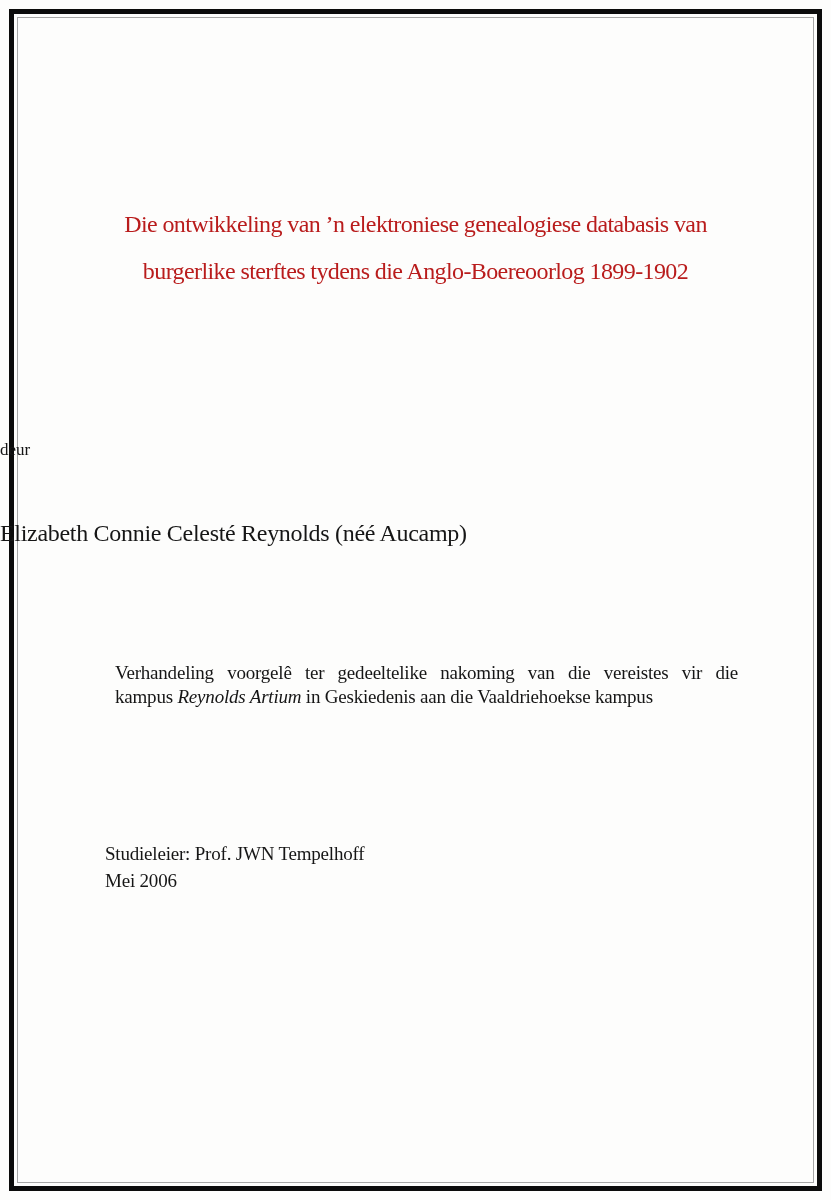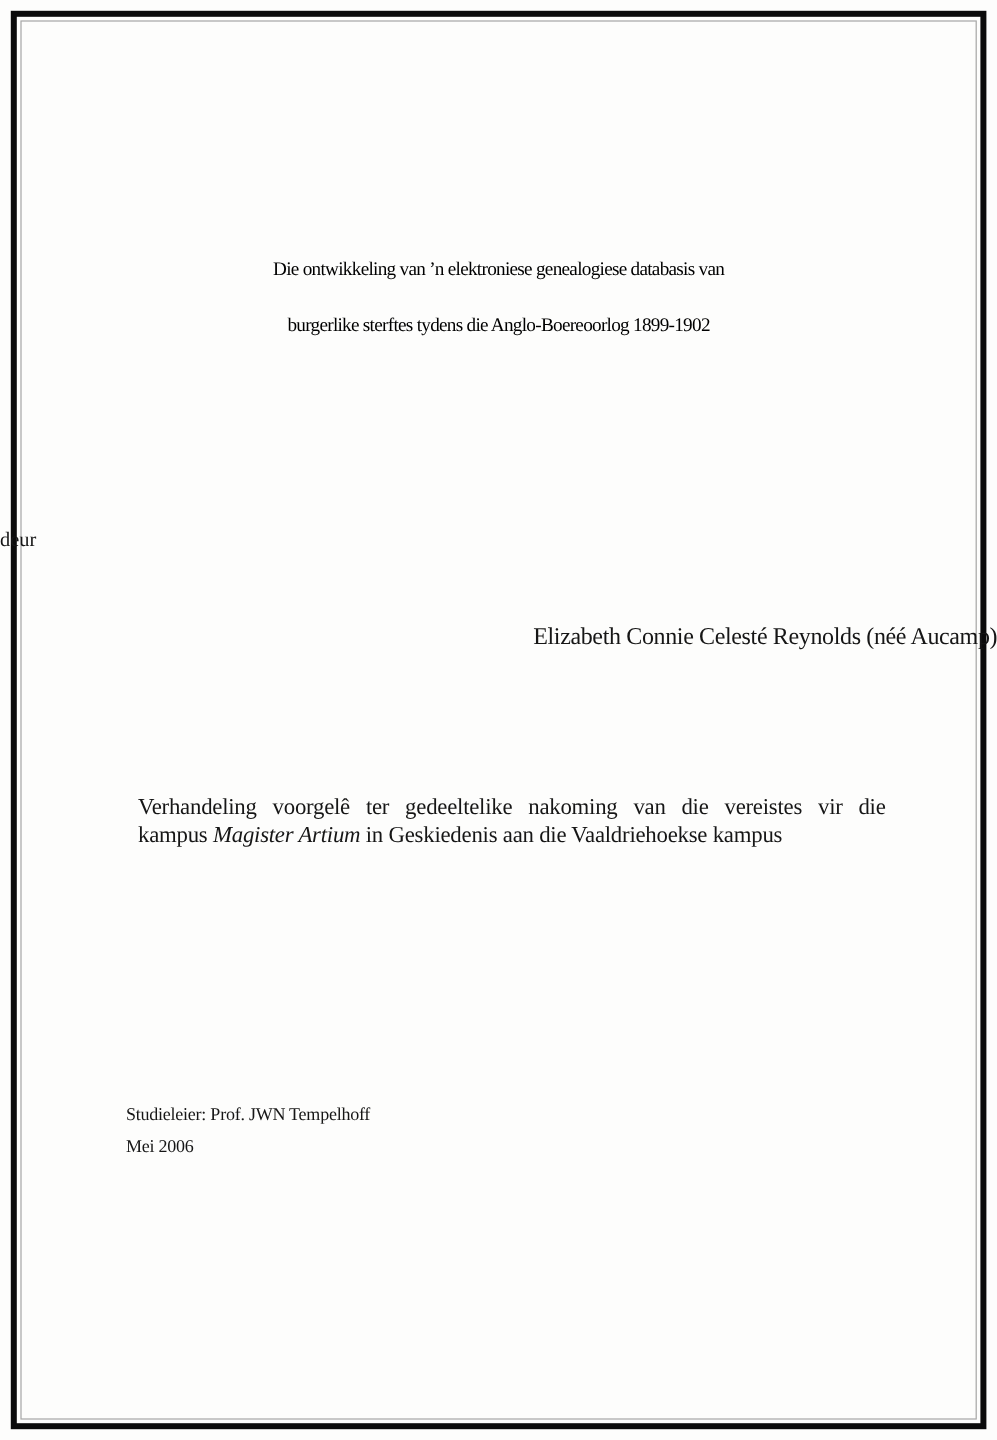--- a/index.html
+++ b/index.html
@@ -19,42 +19,42 @@
   }
   .border-inner{
     position:absolute;inset:17px;
     border:1px solid #5e5e5e;
     opacity:.55;
     pointer-events:none;
   }
   .title{
     position:absolute;left:50px;right:50px;top:201px;
     text-align:center;
-    font-size:16px;line-height:47px;
+    font-size:24px;line-height:47px;
     letter-spacing:-0.6px;
-    color:#000000;
+    color:#b91c1c;
   }
   .byline{
     position:absolute;left:0;right:0;top:440px;
     text-align:left;
     font-size:17px;
   }
   .author{
     position:absolute;left:0;right:0;top:520px;
-    text-align:right;
-    font-size:20px;letter-spacing:-0.3px;
+    text-align:left;
+    font-size:24px;letter-spacing:-0.3px;
   }
   .statement{
     position:absolute;left:105px;width:623px;top:661px;
     font-size:19px;line-height:23.5px;letter-spacing:-0.2px;margin-left:10px;
   }
   .st-line1{text-align:justify;text-align-last:justify;}
   .supervisor-block{
-    position:absolute;left:105px;top:916px;
-    font-size:15px;line-height:27px;letter-spacing:-0.2px;
+    position:absolute;left:105px;top:840px;
+    font-size:19px;line-height:27px;letter-spacing:-0.2px;
   }
   .logo{
     position:absolute;left:256px;top:975px;width:317px;height:80px;
   }
   .logo-mark{
     position:absolute;left:0;top:11px;width:108px;height:66px;
   }
   .logo-text{
     position:absolute;top:0;right:0;
     text-align:right;white-space:nowrap;
@@ -78,21 +78,21 @@
     <div>Die ontwikkeling van ’n elektroniese genealogiese databasis van</div>
     <div>burgerlike sterftes tydens die Anglo-Boereoorlog 1899-1902</div>
   </div>
 
   <div class="byline">deur</div>
 
   <div class="author">Elizabeth Connie Celesté Reynolds (néé Aucamp)</div>
 
   <div class="statement">
     <div class="st-line1">Verhandeling voorgelê ter gedeeltelike nakoming van die vereistes vir die</div>
-    <div><span>kampus </span><i>Magister Artium</i><span> in Geskiedenis aan die Vaaldriehoekse kampus</span></div>
+    <div><span>kampus </span><i>Reynolds Artium</i><span> in Geskiedenis aan die Vaaldriehoekse kampus</span></div>
   </div>
 
   <div class="supervisor-block">
     <div>Studieleier: Prof. JWN Tempelhoff</div>
     <div>Mei 2006</div>
   </div>
 
 
 </div>
 

